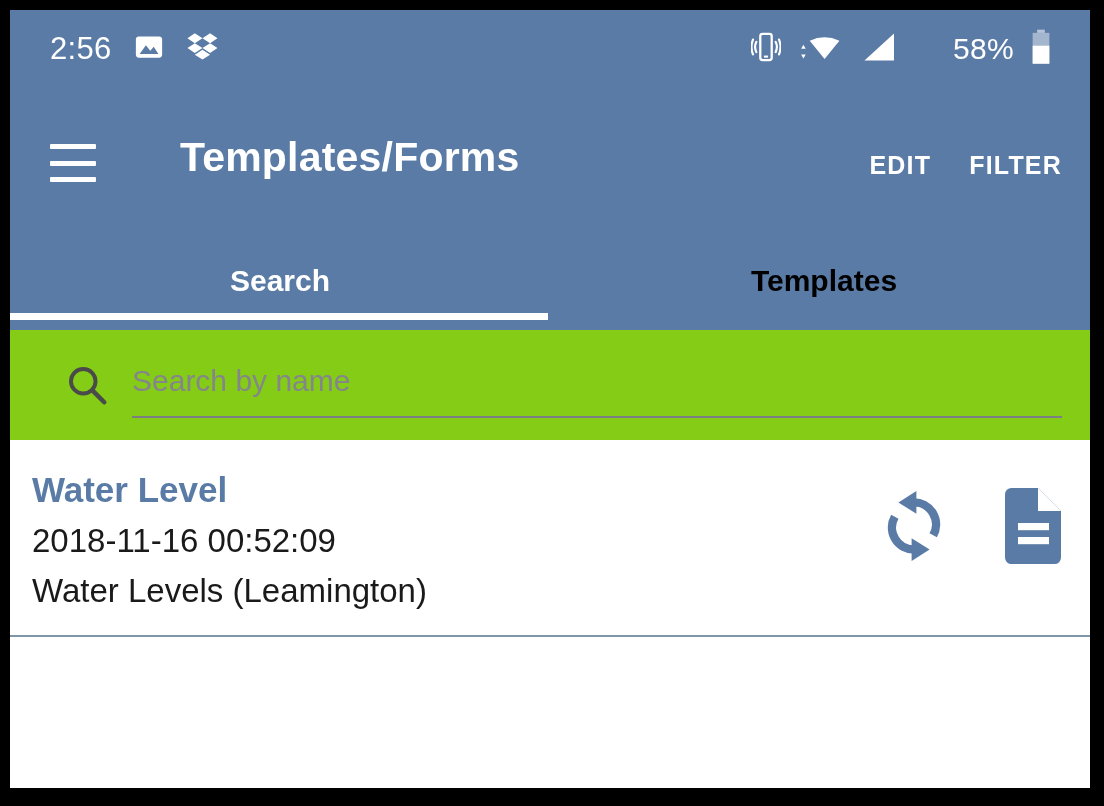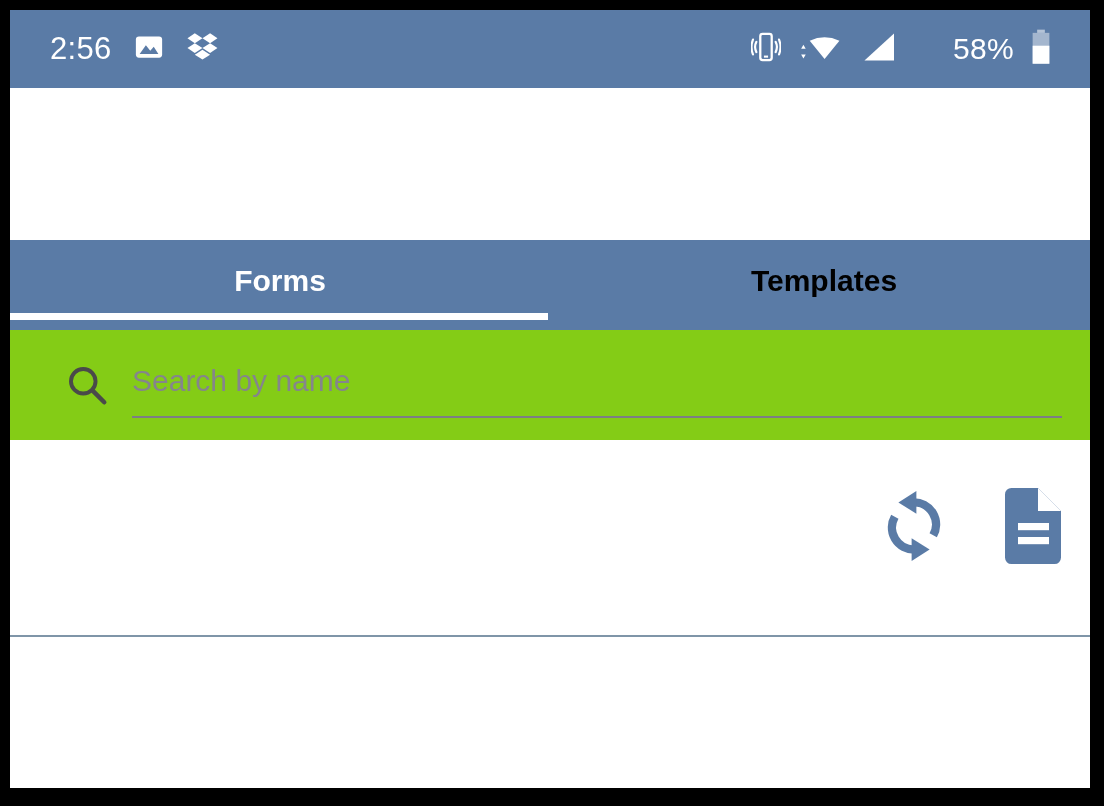--- a/index.html
+++ b/index.html
@@ -306,43 +306,60 @@
         <span style="display:inline-block;">
           <svg width="22" height="36" viewBox="0 0 16 28" aria-hidden="true">
             <rect x="5" y="0.5" width="6" height="2.5" fill="#ffffff" opacity="0.55"></rect>
             <rect x="1.5" y="3" width="13" height="24" fill="#ffffff" opacity="0.45"></rect>
             <rect x="1.5" y="13" width="13" height="14" fill="#ffffff"></rect>
           </svg>
         </span>
       </div>
     </div>
 
+    <div id="app-bar">
+      <div id="hamburger-button">
+        <span></span>
+        <span></span>
+        <span></span>
+      </div>
+      <div id="app-bar-title">Templates/Forms</div>
+      <div id="app-bar-actions">
+        <div class="appbar-action">EDIT</div>
+        <div class="appbar-action">FILTER</div>
+      </div>
+    </div>
 
     <div id="tab-bar">
       <div class="tab" id="tab-forms">
-        <span>Forms</span>
+        <span>Search</span>
       </div>
       <div class="tab" id="tab-templates">
         <span>Templates</span>
       </div>
     </div>
     <div id="tab-indicator"></div>
 
     <div id="search-bar">
       <span id="search-icon">
         <svg width="42" height="42" viewBox="0 0 28 28" aria-hidden="true">
           <circle cx="11.5" cy="11.5" r="8.2" fill="none" stroke="#4a4a4a" stroke-width="2.6"></circle>
           <line x1="17.6" y1="17.6" x2="25.5" y2="25.5" stroke="#4a4a4a" stroke-width="3" stroke-linecap="round"></line>
         </svg>
       </span>
       <input id="search-input" type="text" placeholder="Search by name" style="">
     </div>
 
     <div id="forms-list">
       <div class="list-item">
+        <div class="list-item-text">
+          <div class="list-item-title">Water Level</div>
+          <div class="list-item-sub">2018-11-16 00:52:09</div>
+          <div class="list-item-sub">Water Levels (Leamington)</div>
+        </div>
         <div class="list-item-actions">
           <span class="row-action">
             <svg width="72" height="76" viewBox="0 0 36 38" aria-hidden="true">
               <path d="M18 7.2 A11 11 0 0 1 27.6 23.6" fill="none" stroke="#5a7ba6" stroke-width="4.2" stroke-linecap="butt"></path>
               <path d="M18 30.8 A11 11 0 0 1 8.4 14.4" fill="none" stroke="#5a7ba6" stroke-width="4.2" stroke-linecap="butt"></path>
               <path d="M19.2 1.5 L19.2 12.9 L10.2 7.2 Z" fill="#5a7ba6"></path>
               <path d="M16.8 36.5 L16.8 25.1 L25.8 30.8 Z" fill="#5a7ba6"></path>
             </svg>
           </span>
           <span class="row-action">

